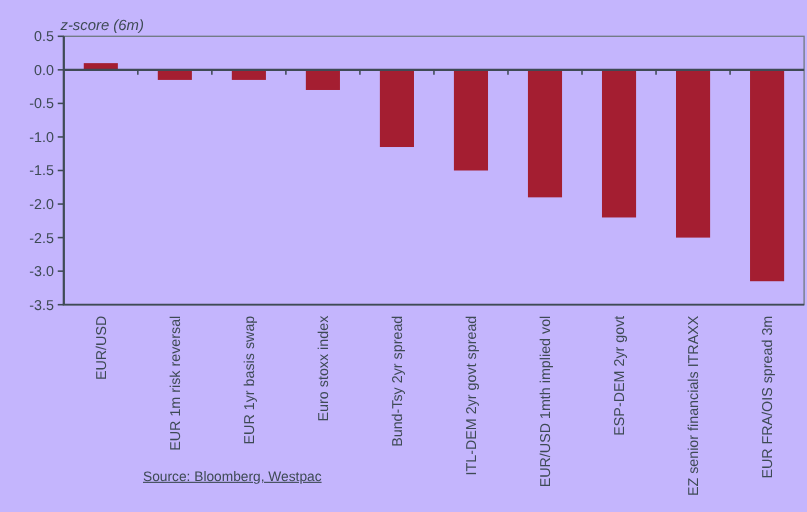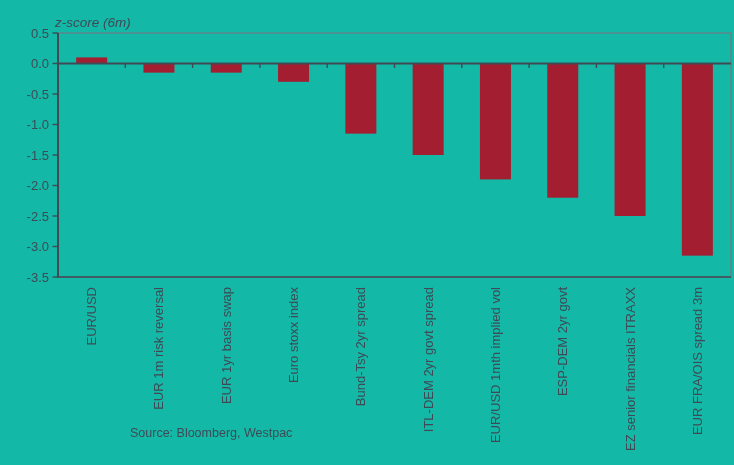--- a/index.html
+++ b/index.html
@@ -1,39 +1,40 @@
 <!DOCTYPE html>
 <html><head>
 <meta charset="utf-8">
 <style>
   html, body { margin: 0; padding: 0; background: #ffffff; }
   .canvas {
     position: relative;
     width: 734px;
     height: 465px;
-    background: #14b8a6;
+    background: #c4b5fd;
     font-family: "Liberation Sans", "DejaVu Sans", sans-serif;
     overflow: hidden;
   }
   .chart-title {
     position: absolute;
     left: 55px;
     top: 15px;
     font-size: 13.5px;
     color: #3e4a55;
     white-space: nowrap;
     font-style: italic;
   }
   .source-note {
     position: absolute;
     left: 130px;
     top: 426px;
     font-size: 12.5px;
     color: #3e4a55;
     white-space: nowrap;
+    text-decoration: underline;
   }
   #chart-svg { position: absolute; left: 0; top: 0; }
   text { font-family: "Liberation Sans", "DejaVu Sans", sans-serif; }
 </style>
 </head>
 <body>
 
 <div class="canvas">
   <svg id="chart-svg" width="734" height="465" viewBox="0 0 734 465">
       <rect x="58" y="33" width="673" height="244" fill="none" stroke="#707a83" stroke-width="1.2"></rect>

